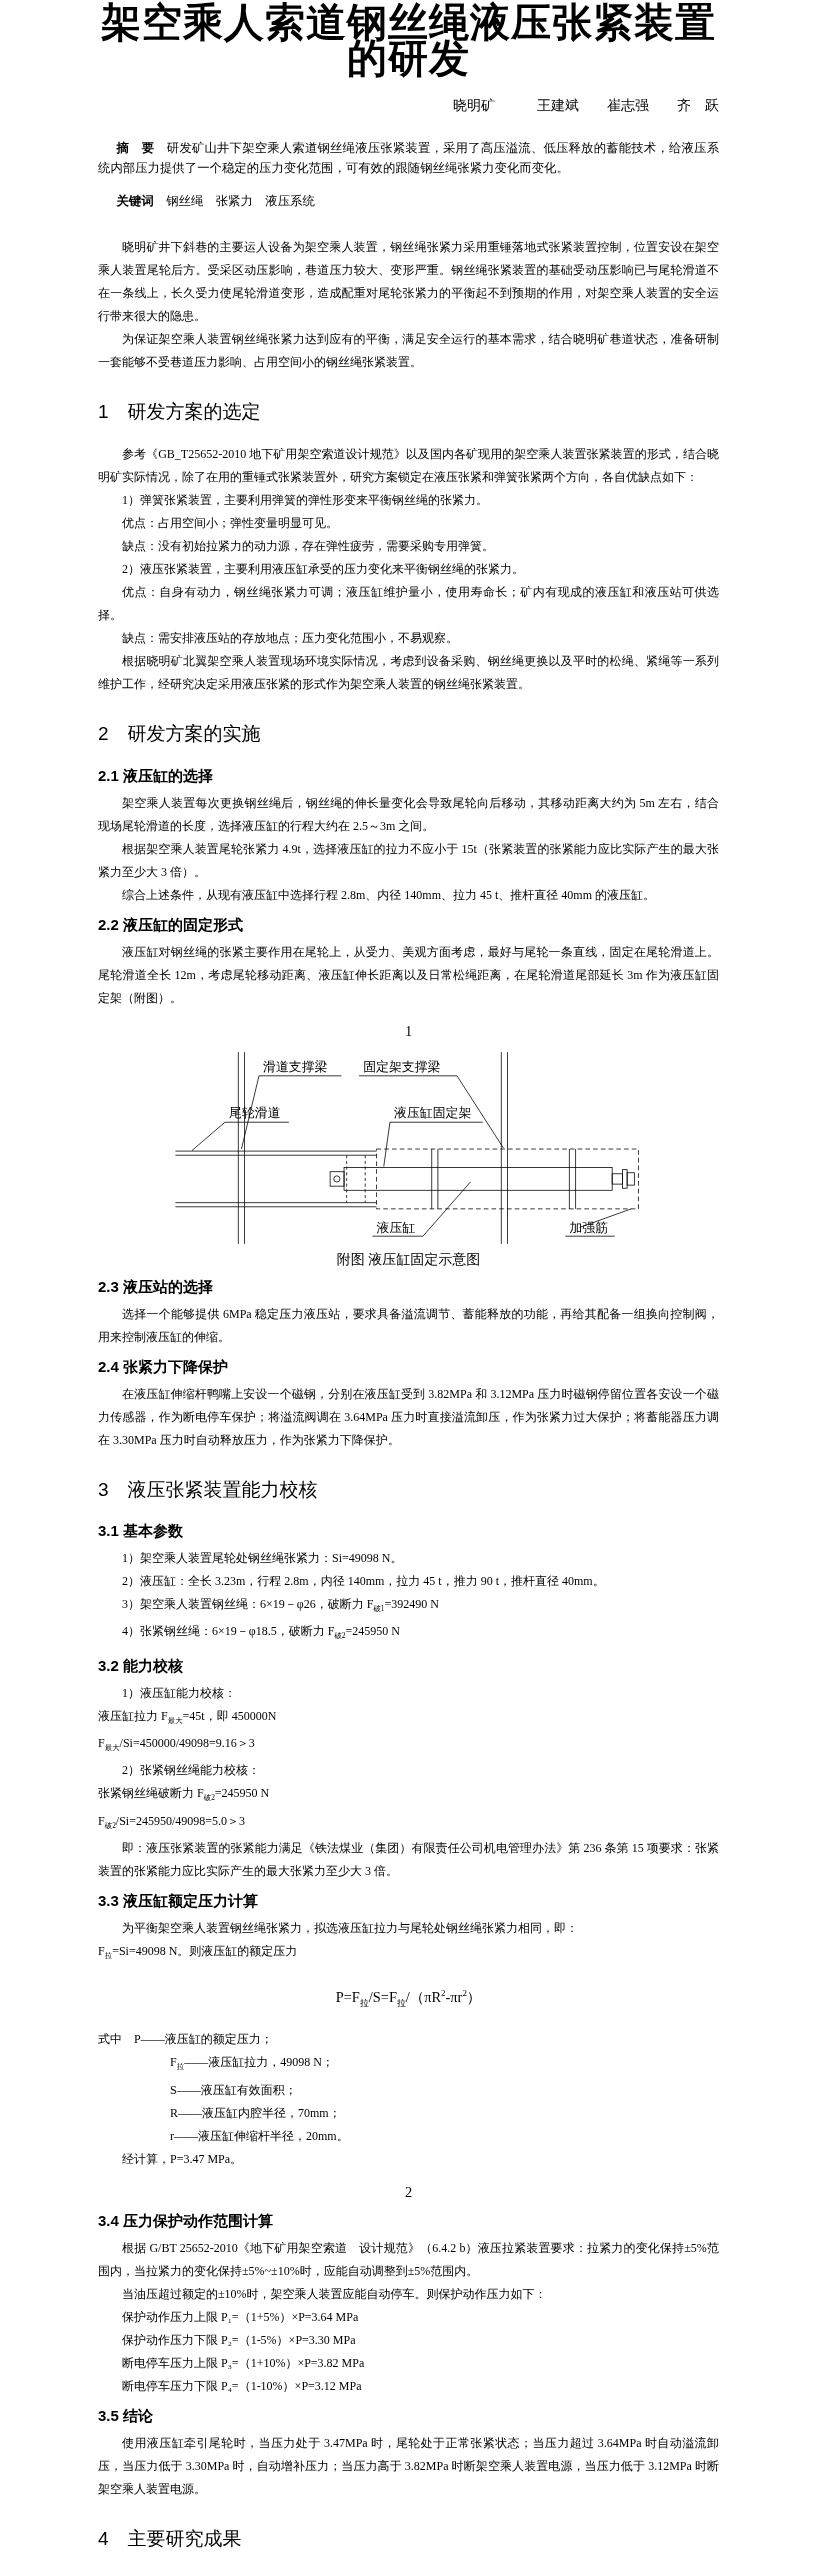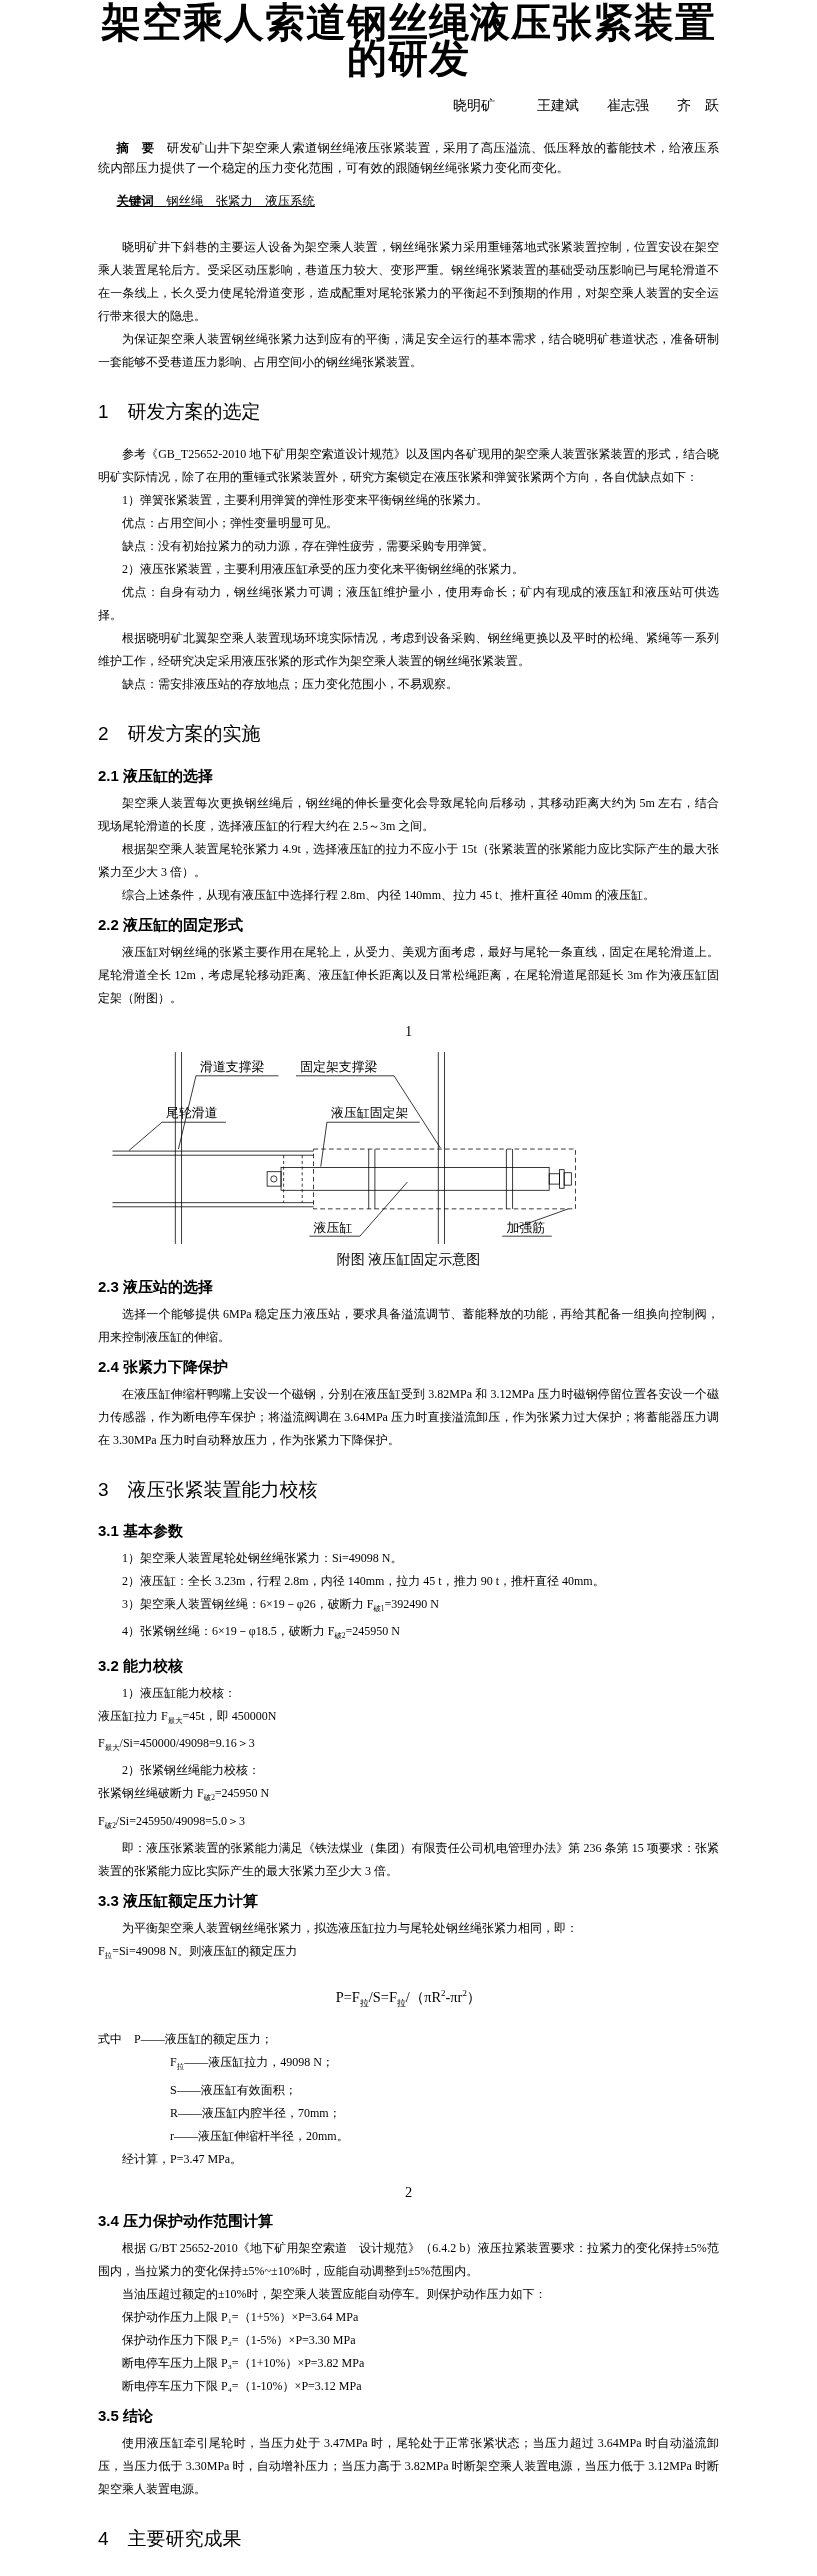--- a/index.html
+++ b/index.html
@@ -9,36 +9,36 @@
     font-family:"Liberation Serif","DejaVu Serif",serif;
     overflow:hidden;
   }
   .page{position:absolute;left:0;top:0;width:818px;height:3902px;
         padding:4.1px 99px 0 98px;box-sizing:border-box;}
   .title{font-family:"Liberation Sans","DejaVu Sans",sans-serif;
          font-weight:bold;font-size:40px;line-height:36px;text-align:center;
          letter-spacing:1px;margin:0;}
   .authors{font-size:14px;text-align:right;margin-top:20.6px;}
   .meta{font-size:12.4px;line-height:20.6px;text-align:justify;margin-top:23px;text-indent:1.5em;}
-  .meta2{font-size:12.4px;line-height:20.6px;margin-top:8px;text-indent:1.5em;text-decoration:underline;}
+  .meta2{font-size:12.4px;line-height:20.6px;margin-top:8px;text-indent:1.5em;}
   .lbl{font-family:"Liberation Sans","DejaVu Sans",sans-serif;font-weight:bold;}
   .body-start{margin-top:24px;}
   p.para{font-size:12px;line-height:23px;text-align:justify;text-align-last:left;
          text-indent:2em;margin:0;}
   p.noind{text-indent:0;}
   p.defind{text-indent:0;padding-left:72px;}
   .h1{font-family:"Liberation Sans","DejaVu Sans",sans-serif;font-weight:normal;
       font-size:19px;line-height:24px;margin:26px 0 19.6px 0;}
   .h2{font-family:Liberation Sans, sans-serif;font-weight:bold;
       font-size:15px;line-height:20.6px;margin:8.2px 0 5.2px 0;}
   .pagenum{font-size:14.4px;text-align:center;margin:13.4px 0 10.3px 0;}
   .center{font-size:14.4px;line-height:23px;text-align:center;text-indent:0;margin:14px;}
   .sub{font-size:0.62em;vertical-align:sub;}
   .sup{font-size:0.62em;vertical-align:super;}
-  .figure-wrap{text-align:left;margin:3.1px 0 2.1px 0;}
+  .figure-wrap{text-align:center;margin:3.1px 0 2.1px 0;}
   svg.fig{display:inline-block;}
   svg.fig text{font-size:25px;font-family:"Liberation Serif","DejaVu Serif",serif;fill:#000;}
   svg.fig line,svg.fig path,svg.fig rect{stroke:#000;fill:none;stroke-width:1.5;}
   .fig-caption{font-size:14px;text-align:center;margin:2.1px 0 7.2px 0;}
 </style>
 </head>
 <body>
 
 <div class="page">
 
@@ -55,22 +55,22 @@
   <p class="para">晓明矿井下斜巷的主要运人设备为架空乘人装置，钢丝绳张紧力采用重锤落地式张紧装置控制，位置安设在架空乘人装置尾轮后方。受采区动压影响，巷道压力较大、变形严重。钢丝绳张紧装置的基础受动压影响已与尾轮滑道不在一条线上，长久受力使尾轮滑道变形，造成配重对尾轮张紧力的平衡起不到预期的作用，对架空乘人装置的安全运行带来很大的隐患。</p>
   <p class="para">为保证架空乘人装置钢丝绳张紧力达到应有的平衡，满足安全运行的基本需求，结合晓明矿巷道状态，准备研制一套能够不受巷道压力影响、占用空间小的钢丝绳张紧装置。</p>
 
   <div class="h1">1　研发方案的选定</div>
   <p class="para">参考《GB_T25652-2010 地下矿用架空索道设计规范》以及国内各矿现用的架空乘人装置张紧装置的形式，结合晓明矿实际情况，除了在用的重锤式张紧装置外，研究方案锁定在液压张紧和弹簧张紧两个方向，各自优缺点如下：</p>
   <p class="para">1）弹簧张紧装置，主要利用弹簧的弹性形变来平衡钢丝绳的张紧力。</p>
   <p class="para">优点：占用空间小；弹性变量明显可见。</p>
   <p class="para">缺点：没有初始拉紧力的动力源，存在弹性疲劳，需要采购专用弹簧。</p>
   <p class="para">2）液压张紧装置，主要利用液压缸承受的压力变化来平衡钢丝绳的张紧力。</p>
   <p class="para">优点：自身有动力，钢丝绳张紧力可调；液压缸维护量小，使用寿命长；矿内有现成的液压缸和液压站可供选择。</p>
+  <p class="para">缺点：需安排液压站的存放地点；压力变化范围小，不易观察。</p>
   <p class="para">根据晓明矿北翼架空乘人装置现场环境实际情况，考虑到设备采购、钢丝绳更换以及平时的松绳、紧绳等一系列维护工作，经研究决定采用液压张紧的形式作为架空乘人装置的钢丝绳张紧装置。</p>
-  <p class="para">缺点：需安排液压站的存放地点；压力变化范围小，不易观察。</p>
 
   <div class="h1">2　研发方案的实施</div>
   <div class="h2">2.1 液压缸的选择</div>
   <p class="para">架空乘人装置每次更换钢丝绳后，钢丝绳的伸长量变化会导致尾轮向后移动，其移动距离大约为 5m 左右，结合现场尾轮滑道的长度，选择液压缸的行程大约在 2.5～3m 之间。</p>
   <p class="para">根据架空乘人装置尾轮张紧力 4.9t，选择液压缸的拉力不应小于 15t（张紧装置的张紧能力应比实际产生的最大张紧力至少大 3 倍）。</p>
   <p class="para">综合上述条件，从现有液压缸中选择行程 2.8m、内径 140mm、拉力 45 t、推杆直径 40mm 的液压缸。</p>
   <div class="h2">2.2 液压缸的固定形式</div>
   <p class="para">液压缸对钢丝绳的张紧主要作用在尾轮上，从受力、美观方面考虑，最好与尾轮一条直线，固定在尾轮滑道上。尾轮滑道全长 12m，考虑尾轮移动距离、液压缸伸长距离以及日常松绳距离，在尾轮滑道尾部延长 3m 作为液压缸固定架（附图）。</p>
 
   <div class="pagenum">1</div>

